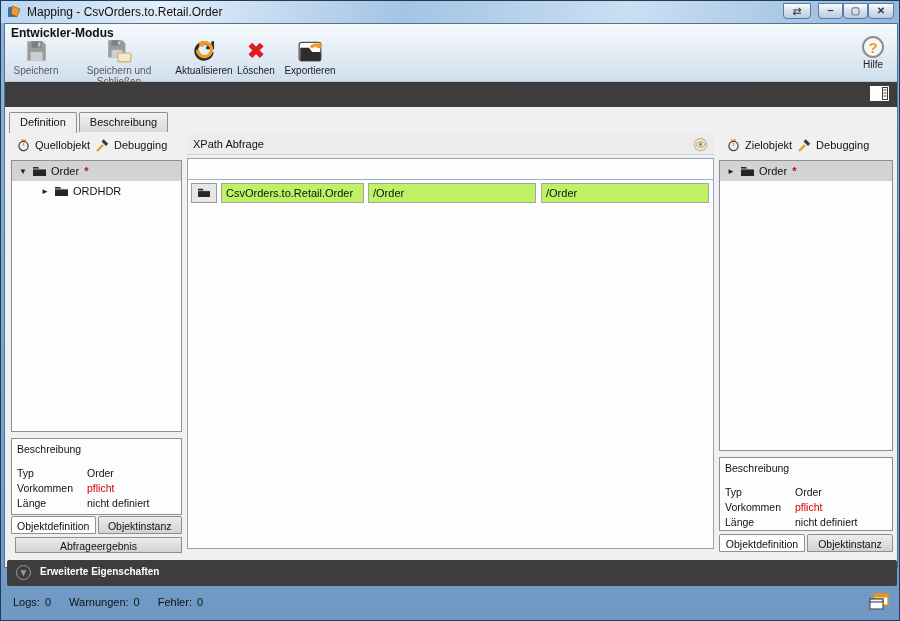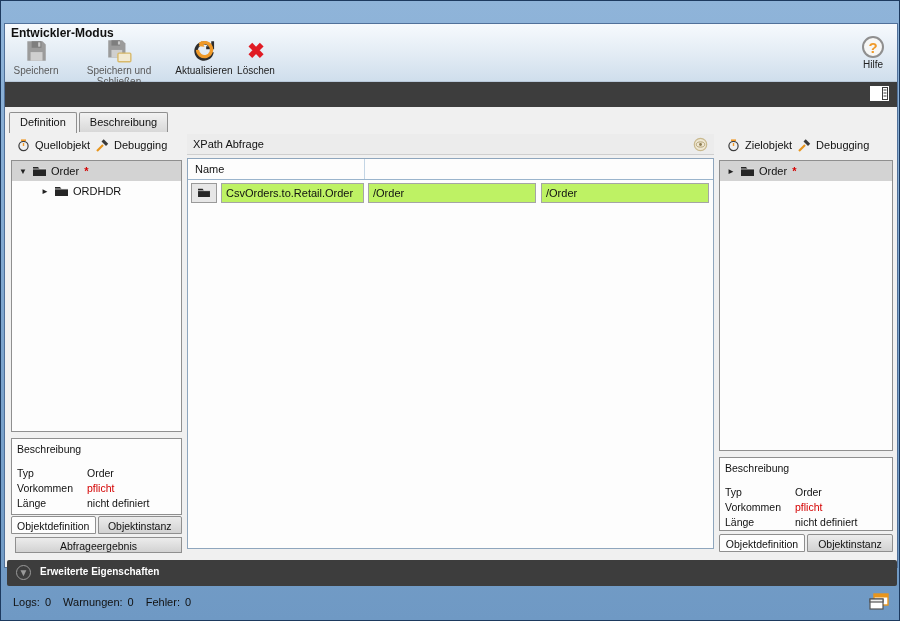--- a/index.html
+++ b/index.html
@@ -118,30 +118,43 @@
   }
   .xinput {
     height:20px; border:1px solid #a5a5a5; background:#bef264; font-size:11px; color:#111;
     font-family:"Liberation Sans", sans-serif; padding:0 4px;
   }
   #xi-name { width:143px; margin-left:4px; }
   #xi-src { width:168px; margin-left:4px; }
   #xi-tgt { width:168px; margin-left:5px; }
   
   #statusbar { position:absolute; left:0; top:564px; width:100%; height:28px; font-size:11px; color:#111; }
-  #status-text { position:absolute; left:8px; top:8px; display:flex; }
+  #status-text { position:absolute; left:8px; top:8px; display:flex; gap:6px; }
   #status-text .grp { margin-right:12px; display:flex; gap:5px; }
   #status-icon { position:absolute; right:8px; top:5px; }
   svg { display:block; }
 </style>
 </head>
 <body>
 
 <div id="win">
 
+  <div id="titlebar">
+    <span id="app-icon">
+      <svg width="14" height="14" viewBox="0 0 14 14">
+          <rect x="1" y="2" width="8" height="10" rx="1" fill="#3a6fb5"></rect>
+          <path d="M5 1 L13 4 L10 12 L4 9 Z" fill="#f09a28" stroke="#7a4a00" stroke-width="0.6"></path>
+        </svg>
+    </span>
+    <span id="title-text">Mapping - CsvOrders.to.Retail.Order</span>
+    <div class="winbtn" id="btn-swap">⇄</div>
+    <div class="winbtn" id="btn-min">‒</div>
+    <div class="winbtn" id="btn-max">▢</div>
+    <div class="winbtn" id="btn-close">✕</div>
+  </div>
 
   <div id="client">
 
     <div id="ribbon">
       <div id="mode-label">Entwickler-Modus</div>
 
       <div class="tbtn disabled" id="tb-save">
         <span class="ticon">
           <svg width="26" height="26" viewBox="0 0 24 24" style="margin:0 auto">
               <path d="M4 3 h14 l3 3 v15 H4 Z" fill="#9b9b9b"></path>
@@ -176,20 +189,31 @@
             </svg>
         </span>
         <span>Aktualisieren</span>
       </div>
 
       <div class="tbtn" id="tb-delete">
         <span class="ticon xmark">✖</span>
         <span>Löschen</span>
       </div>
 
+      <div class="tbtn" id="tb-export">
+        <span class="ticon">
+          <svg width="26" height="26" viewBox="0 0 24 24" style="margin:0 auto">
+              <rect x="2" y="4" width="20" height="17" rx="2" fill="#fdfdfd" stroke="#555" stroke-width="1.2"></rect>
+              <path d="M3 9 h8 l3 4 h8 v7 a1 1 0 0 1 -1 1 H4 a1 1 0 0 1 -1 -1 Z" fill="#2d2d2d"></path>
+              <path d="M13 9 a5 5 0 0 1 8 -1" fill="none" stroke="#f09a28" stroke-width="3"></path>
+              <path d="M21.5 4 l1.5 6 -6 -1.5 Z" fill="#f09a28"></path>
+            </svg>
+        </span>
+        <span>Exportieren</span>
+      </div>
 
       <div id="tb-help">
         <div id="help-circle">?</div>
         <span>Hilfe</span>
       </div>
     </div>
 
     <div class="darkstrip" id="strip-top">
       <span id="panel-toggle-icon">
         <svg width="19" height="15" viewBox="0 0 19 15">
@@ -292,21 +316,20 @@
 
     <div class="minitabs" id="src-minitabs">
       <div class="minitab active">Objektdefinition</div>
       <div class="minitab">Objektinstanz</div>
     </div>
     <div id="query-result-tab">Abfrageergebnis</div>
 
     <div class="whitebox" id="xpath-box">
       <div id="xpath-table">
         <div class="xhead">
-          <div class="xc1">Name</div>
         </div>
         <div class="xrow">
           <div class="foldercell">
             <svg width="14" height="11" viewBox="0 0 15 12">
                 <path d="M1 2 h5 l1.5 2 H14 v7 H1 Z" fill="#262626"></path>
                 <path d="M1 4 h13" stroke="#e8e8e8" stroke-width="0.8"></path>
               </svg>
           </div>
           <input class="xinput" id="xi-name" readonly="" value="CsvOrders.to.Retail.Order" style="">
           <input class="xinput" id="xi-src" readonly="" value="/Order" style="">

